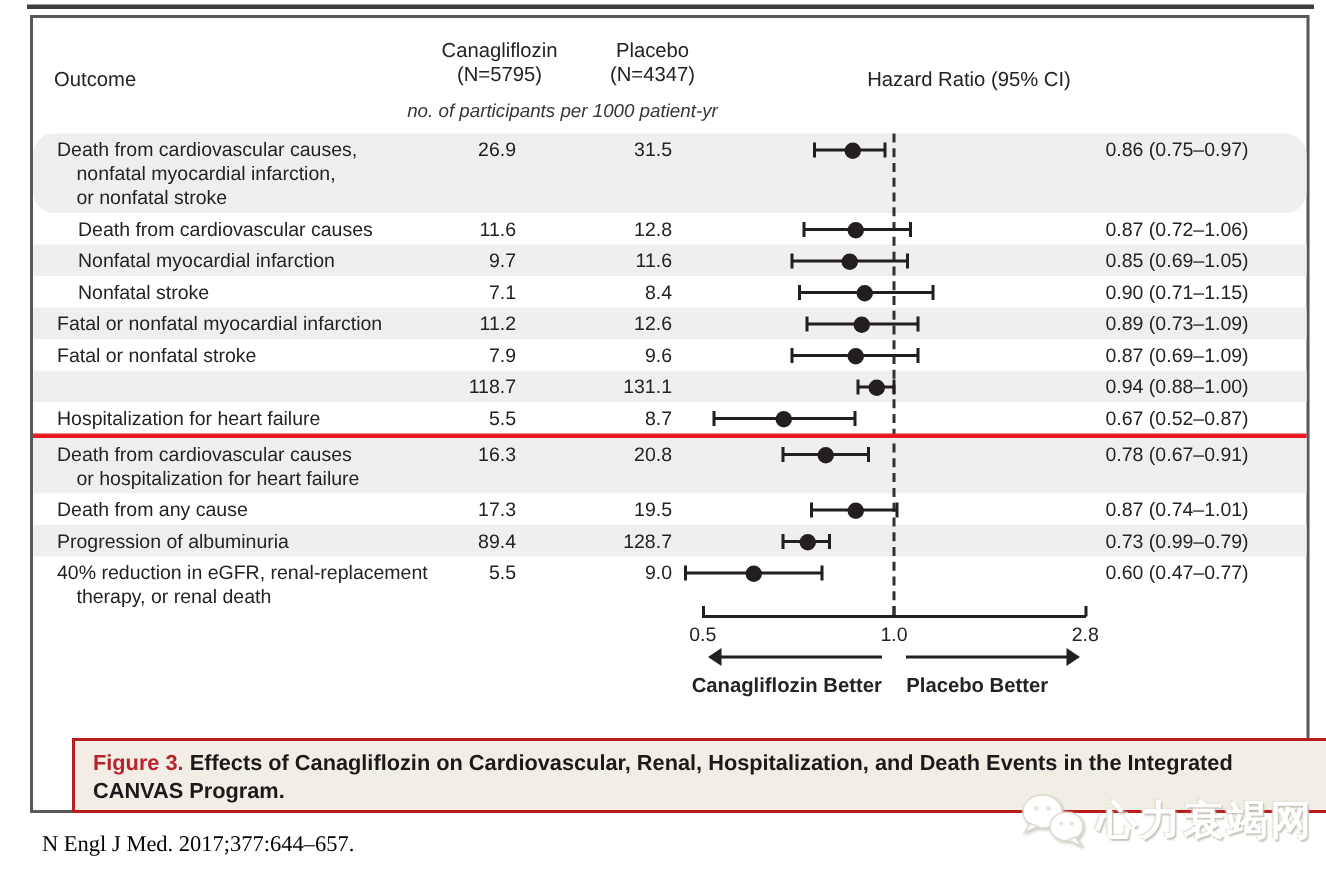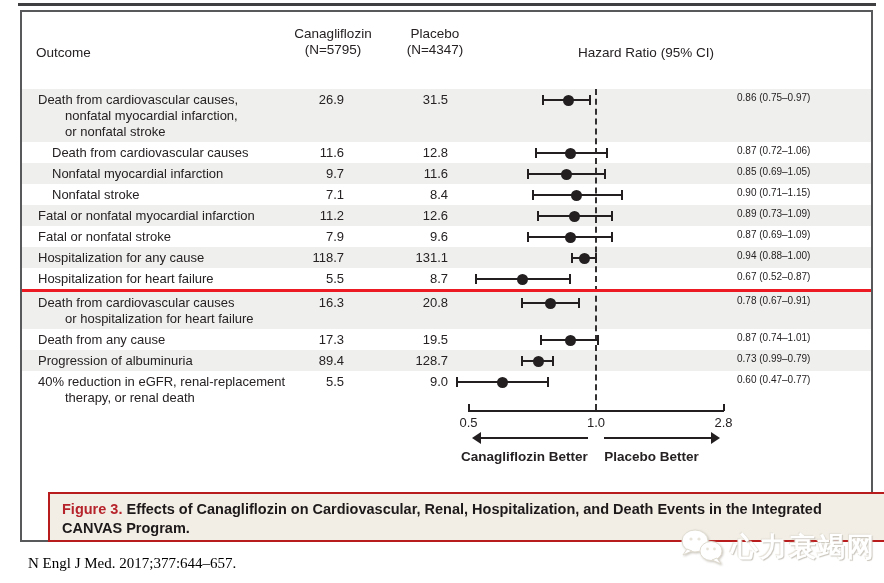--- a/index.html
+++ b/index.html
@@ -17,25 +17,25 @@
   #hdr-col1{left:236px;top:14px;}
   #hdr-col2{left:338px;top:14px;}
   #hdr-hr{left:524px;top:33px;width:200px;text-align:center;}
   #hdr-note{left:173px;top:55px;width:360px;text-align:center;font-style:italic;font-size:12.5px;color:#3a3637;}
 
   
   .row{left:0;width:849px;}
   .row.stripe{background:#efefee;}
   .outcome{position:absolute;left:16px;top:3px;font-size:13px;line-height:16px;white-space:nowrap;}
   .outcome.indent{left:30px;}
-  .outcome .cont{margin-left:27px;}
+  .outcome .cont{margin-left:13px;}
   .num{position:absolute;top:3px;font-size:13px;text-align:right;width:60px;}
   .num.can{left:262px;}
   .num.pla{left:366px;}
-  .hrtxt{position:absolute;left:715px;top:3px;font-size:10px;white-space:nowrap;}
+  .hrtxt{position:absolute;left:715px;top:3px;font-size:13px;white-space:nowrap;}
   .ci-line{position:absolute;height:2px;background:#231f20;z-index:3;}
   .ci-cap{position:absolute;width:2px;height:10px;background:#231f20;z-index:3;}
   .ci-dot{position:absolute;width:11px;height:11px;border-radius:50%;background:#231f20;z-index:3;}
   #red-divider{left:0;width:849px;height:3px;background:#ec1b23;z-index:4;}
   #dashed-ref{left:573px;top:77px;width:0;height:321px;border-left:2px dashed #333032;z-index:2;}
 
   
   .axis-line{left:446px;top:398px;width:256px;height:2px;background:#231f20;}
   .tick{position:absolute;width:2px;height:7px;background:#231f20;top:392px;}
   .tick-label{position:absolute;top:403px;width:40px;text-align:center;font-size:13px;}
@@ -69,25 +69,26 @@
       <div id="hdr-outcome" class="abs hdr">Outcome</div>
       <div id="hdr-col1" class="abs hdr hdr-col">
         <div>Canagliflozin</div>
         <div>(N=5795)</div>
       </div>
       <div id="hdr-col2" class="abs hdr hdr-col">
         <div>Placebo</div>
         <div>(N=4347)</div>
       </div>
       <div id="hdr-hr" class="abs hdr">Hazard Ratio (95% CI)</div>
+      <div id="hdr-note" class="abs">no. of participants per 1000 patient-yr</div>
 
       <div id="dashed-ref" class="abs"></div>
 
       <div id="rows-layer">
-          <div class="abs row stripe" style="top: 77px; height: 53px;">
+          <div class="abs row stripe" style="top: 77px; height: 53px; border-radius: 14px;">
             <div class="outcome">
               <div class="">Death from cardiovascular causes,</div>
               <div class="cont">nonfatal myocardial infarction,</div>
               <div class="cont">or nonfatal stroke</div>
             </div>
             <div class="num can">26.9</div>
             <div class="num pla">31.5</div>
             <div class="ci-line" style="left: 521.083px; width: 47.3145px; top: 10px;"></div>
             <div class="ci-cap" style="left: 520.083px; top: 6px;"></div>
             <div class="ci-cap" style="left: 567.397px; top: 6px;"></div>
@@ -148,23 +149,20 @@
             </div>
             <div class="num can">7.9</div>
             <div class="num pla">9.6</div>
             <div class="ci-line" style="left: 505.745px; width: 84.1066px; top: 10px;"></div>
             <div class="ci-cap" style="left: 504.745px; top: 6px;"></div>
             <div class="ci-cap" style="left: 588.852px; top: 6px;"></div>
             <div class="ci-dot" style="left: 542.884px; top: 5.5px;"></div>
             <div class="hrtxt">0.87 (0.69–1.09)</div>
           </div>
           <div class="abs row stripe" style="top: 235px; height: 21px;">
-            <div class="outcome">
-              <div class="">Hospitalization for any cause</div>
-            </div>
             <div class="num can">118.7</div>
             <div class="num pla">131.1</div>
             <div class="ci-line" style="left: 550.486px; width: 23.5141px; top: 10px;"></div>
             <div class="ci-cap" style="left: 549.486px; top: 6px;"></div>
             <div class="ci-cap" style="left: 573px; top: 6px;"></div>
             <div class="ci-dot" style="left: 557.118px; top: 5.5px;"></div>
             <div class="hrtxt">0.94 (0.88–1.00)</div>
           </div>
           <div class="abs row" style="top: 256px; height: 21px;">
             <div class="outcome">

